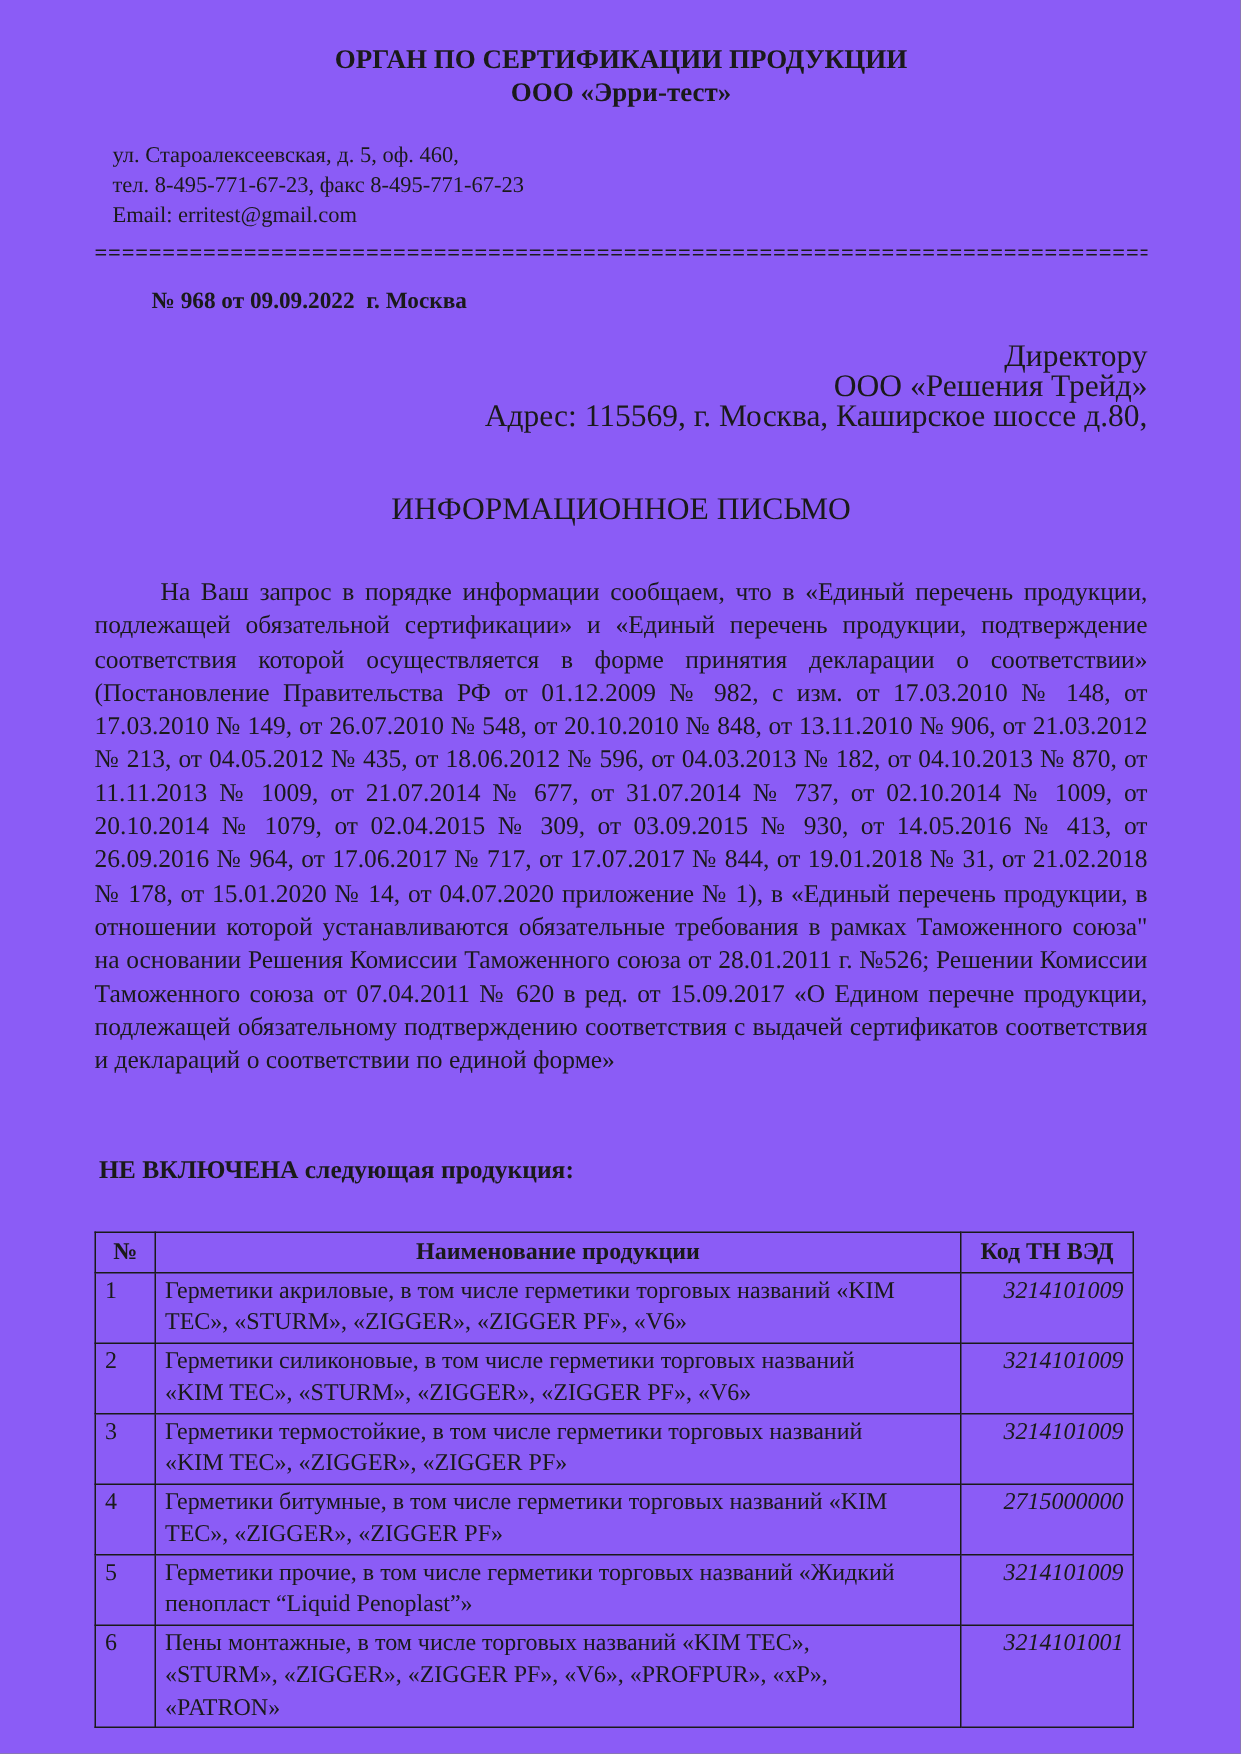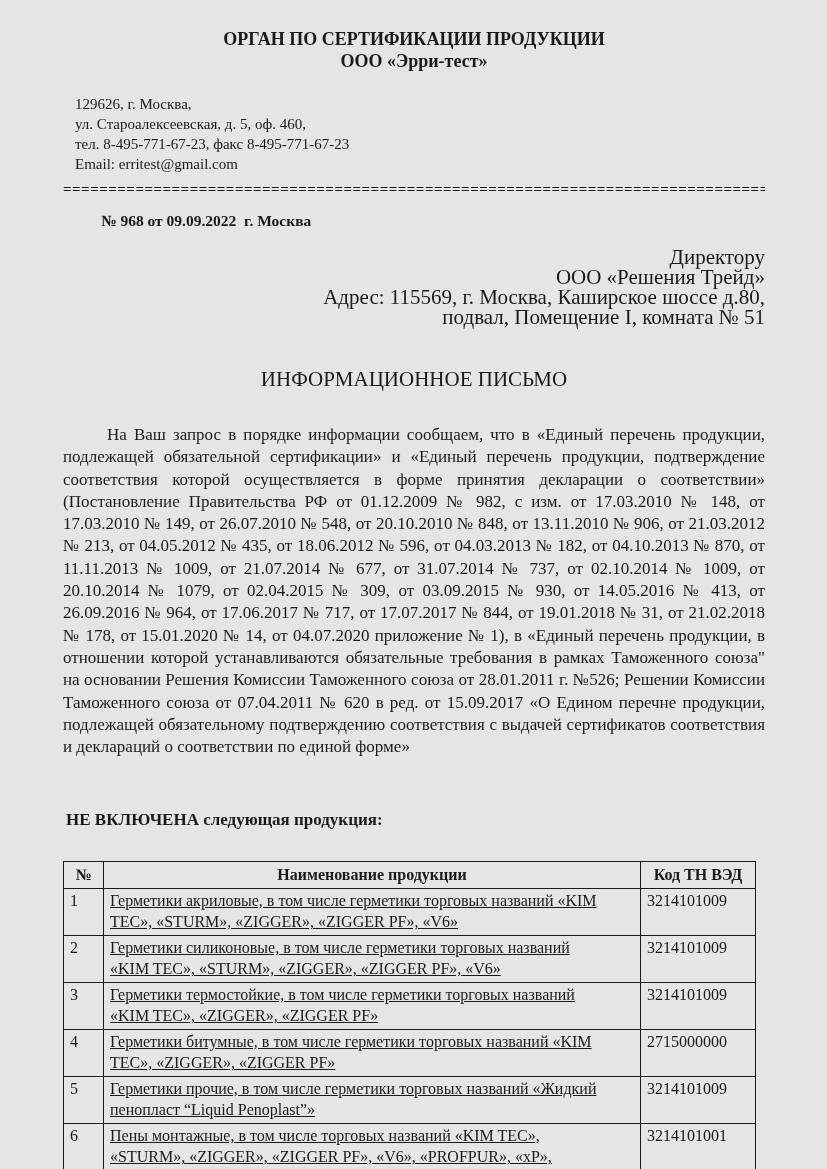--- a/index.html
+++ b/index.html
@@ -1,21 +1,21 @@
 <!DOCTYPE html>
 <html lang="ru"><head>
 <meta charset="utf-8">
 <style>
   html, body { margin: 0; padding: 0; background: #888; }
   .page {
     position: relative;
     width: 827px;
     height: 1169px;
     margin: 0 auto;
-    background: #e5e5e5;
+    background: #8b5cf6;
     color: #1a1a1a;
     font-family: "Liberation Serif", "DejaVu Serif", serif;
     box-sizing: border-box;
     padding: 28px 62px 0 63px;
     overflow: hidden;
   }
 
   
   .letterhead { text-align: center; font-weight: bold; font-size: 18px; line-height: 22px; }
   .letterhead div { white-space: nowrap; }
@@ -72,49 +72,47 @@
     font-size: 16px;
   }
   table.products th, table.products td {
     border: 1.5px solid #1a1a1a;
     vertical-align: top;
     padding: 1px 6px 2px 6px;
     line-height: 21.5px;
   }
   table.products th { font-weight: bold; text-align: center; padding-top: 2px; padding-bottom: 2px; }
   td.cell-num  { text-align: left; padding-left: 9px; }
-  td.cell-name { white-space: pre-line; text-decoration: underline; }
-  td.cell-code { text-align: left; }
+  td.cell-name { white-space: pre-line; }
+  td.cell-code { text-align: right; font-style: italic; }
 </style>
 </head>
 <body>
 
 <div class="page">
 
   <div class="letterhead">
     <div>ОРГАН ПО СЕРТИФИКАЦИИ ПРОДУКЦИИ</div>
     <div>ООО «Эрри-тест»</div>
   </div>
 
   <div class="contact">
-    <div>129626, г. Москва,</div>
     <div>ул. Староалексеевская, д. 5, оф. 460,</div>
     <div>тел. 8-495-771-67-23, факс 8-495-771-67-23</div>
     <div>Email: erritest@gmail.com</div>
   </div>
 
   <div class="separator">==================================================================================</div>
 
   <div class="ref-line">№ 968 от 09.09.2022  г. Москва</div>
 
   <div class="recipient">
     <div>Директору</div>
     <div>ООО «Решения Трейд»</div>
     <div>Адрес: 115569, г. Москва, Каширское шоссе д.80,</div>
-    <div>подвал, Помещение I, комната № 51</div>
   </div>
 
   <div class="letter-title">ИНФОРМАЦИОННОЕ ПИСЬМО</div>
 
   <div class="letter-body">На Ваш запрос в порядке информации сообщаем, что в «Единый перечень продукции, подлежащей обязательной сертификации» и «Единый перечень продукции, подтверждение соответствия которой осуществляется в форме принятия декларации о соответствии» (Постановление Правительства РФ от 01.12.2009 № 982, с изм. от 17.03.2010 № 148, от 17.03.2010 № 149, от 26.07.2010 № 548, от 20.10.2010 № 848, от 13.11.2010 № 906, от 21.03.2012 № 213, от 04.05.2012 № 435, от 18.06.2012 № 596, от 04.03.2013 № 182, от 04.10.2013 № 870, от 11.11.2013 № 1009, от 21.07.2014 № 677, от 31.07.2014 № 737, от 02.10.2014 № 1009, от 20.10.2014 № 1079, от 02.04.2015 № 309, от 03.09.2015 № 930, от 14.05.2016 № 413, от 26.09.2016 № 964, от 17.06.2017 № 717, от 17.07.2017 № 844, от 19.01.2018 № 31, от 21.02.2018 № 178, от 15.01.2020 № 14,  от 04.07.2020 приложение № 1), в «Единый перечень продукции, в отношении которой устанавливаются обязательные требования в рамках Таможенного союза" на основании Решения Комиссии Таможенного союза от 28.01.2011 г. №526; Решении Комиссии Таможенного союза от 07.04.2011 № 620 в ред. от 15.09.2017 «О Едином перечне продукции, подлежащей обязательному подтверждению соответствия с выдачей сертификатов соответствия и деклараций о соответствии по единой форме»</div>
 
   <div class="section-heading">НЕ ВКЛЮЧЕНА следующая продукция:</div>
 
   <div class="table-wrap">
     <table class="products">

